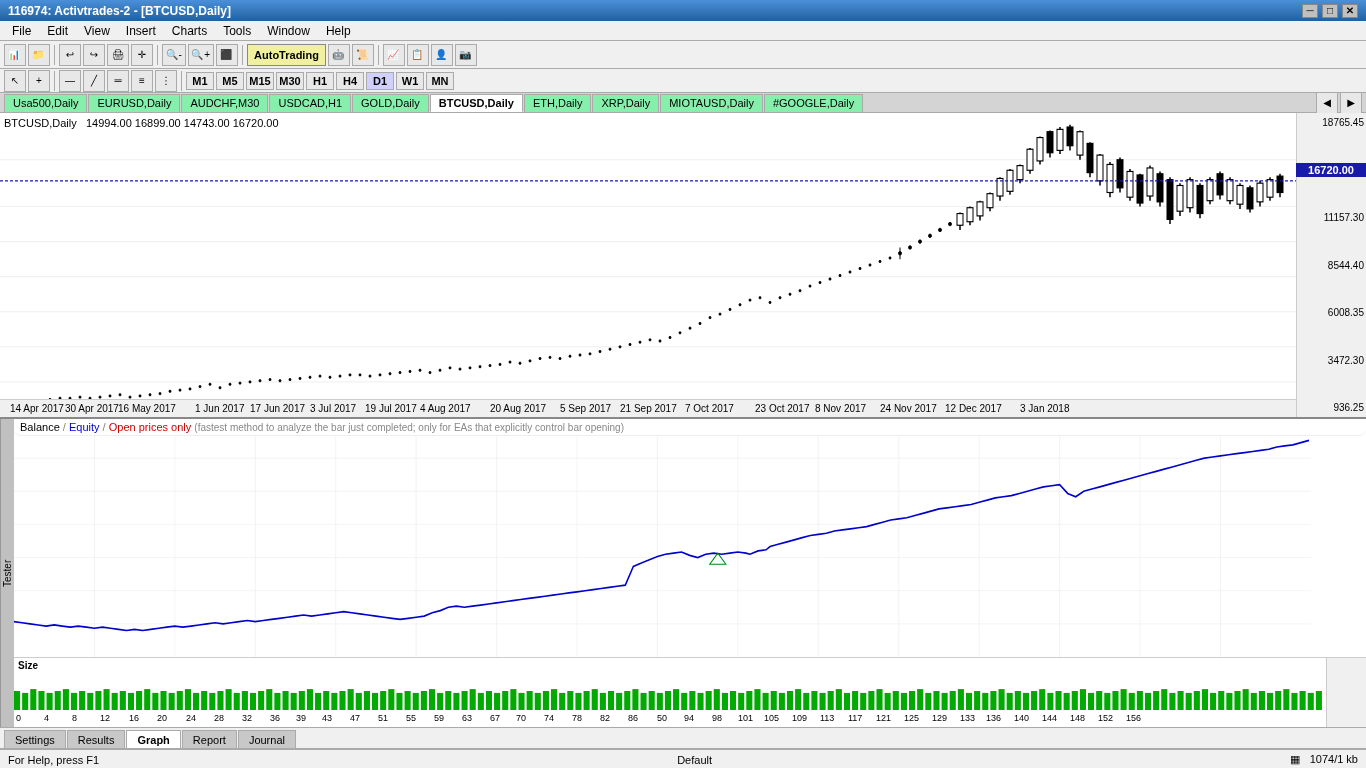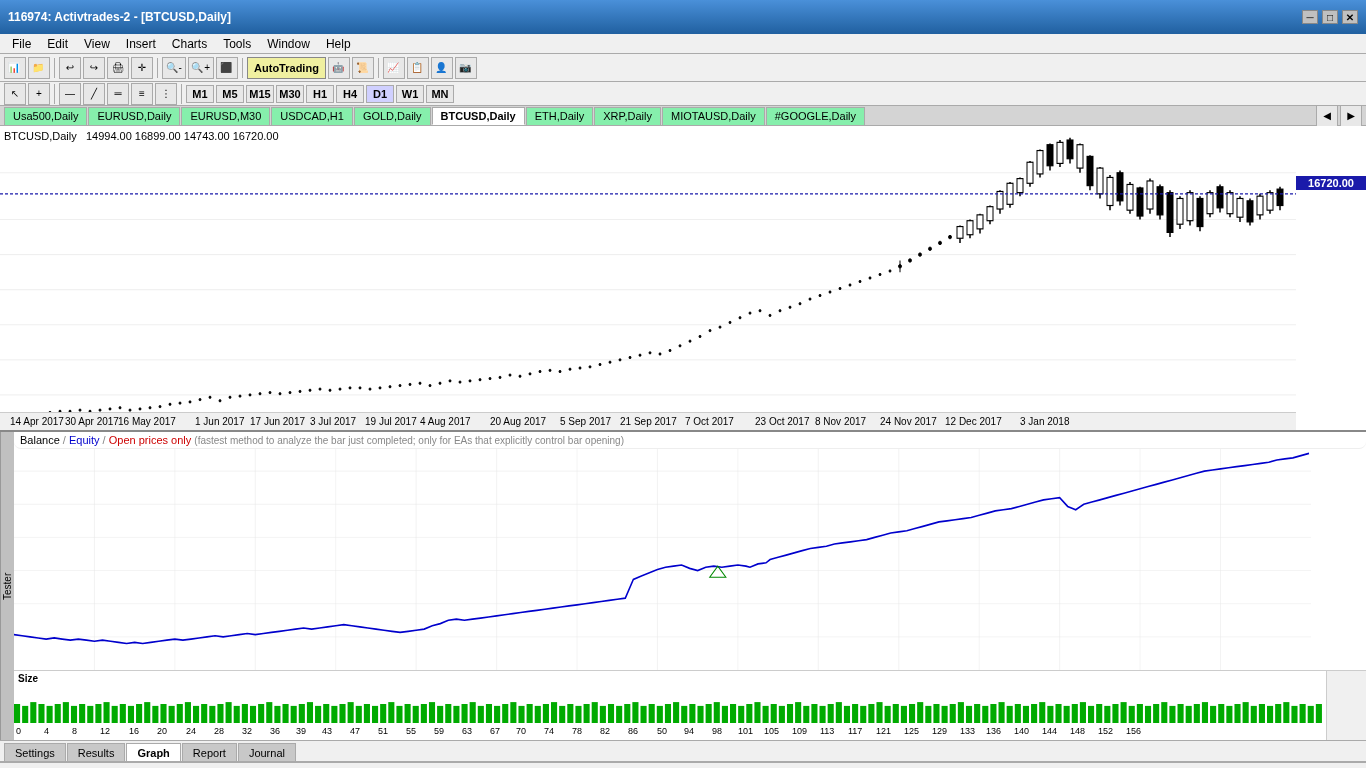--- a/index.html
+++ b/index.html
@@ -2,21 +2,21 @@
 <html><head>
   <meta charset="utf-8">
   <style>
     * { margin: 0; padding: 0; box-sizing: border-box; }
     body { font-family: 'Arial', sans-serif; font-size: 11px; background: #c0c0c0; width: 1366px; height: 768px; overflow: hidden; }
     
     
     #title-bar {
       background: linear-gradient(to bottom, #4a90d9, #2060a0);
       color: white;
-      height: 34px;
+      height: 21px;
       display: flex;
       align-items: center;
       justify-content: space-between;
       padding: 0 8px;
       font-size: 12px;
       font-weight: bold;
     }
     #title-bar-controls { display: flex; gap: 4px; }
     #title-bar-controls span {
       width: 16px; height: 14px;
@@ -402,21 +402,21 @@
   <div class="tf-btn" style="background:#d0d0ff; font-weight:bold;">D1</div>
   <div class="tf-btn">W1</div>
   <div class="tf-btn">MN</div>
 </div>
 
 <div style="display:flex; height:calc(768px - 22px - 20px - 28px - 24px - 20px - 20px); flex-direction:column;">
 
   <div id="chart-tabs">
     <div class="chart-tab">Usa500,Daily</div>
     <div class="chart-tab">EURUSD,Daily</div>
-    <div class="chart-tab">EURUSD,M30</div>
+    <div class="chart-tab">AUDCHF,M30</div>
     <div class="chart-tab">USDCAD,H1</div>
     <div class="chart-tab">GOLD,Daily</div>
     <div class="chart-tab active">BTCUSD,Daily</div>
     <div class="chart-tab">ETH,Daily</div>
     <div class="chart-tab">XRP,Daily</div>
     <div class="chart-tab">MIOTAUSD,Daily</div>
     <div class="chart-tab">#GOOGLE,Daily</div>
     <div class="chart-tab-nav">
       <div class="toolbar-btn">◀</div>
       <div class="toolbar-btn">▶</div>
@@ -610,20 +610,29 @@
           <rect x="1257" y="60" width="6" height="16" fill="white" stroke="#000" stroke-width="1"></rect>
           <line x1="1270" y1="55" x2="1270" y2="75" stroke="#000" stroke-width="1.5"></line>
           <rect x="1267" y="57" width="6" height="15" fill="white" stroke="#000" stroke-width="1"></rect>
           <line x1="1280" y1="52" x2="1280" y2="72" stroke="#000" stroke-width="1.5"></line>
           <rect x="1277" y="54" width="6" height="14" fill="#000" stroke="#000" stroke-width="1"></rect>
         </g>
 
         <line x1="0" y1="58" x2="1296" y2="58" stroke="#1a1aaa" stroke-width="1" stroke-dasharray="3,2"></line>
       </svg>
 
+      <div id="price-scale">
+        <span>18765.45</span>
+        <span>13693.35</span>
+        <span>11157.30</span>
+        <span>8544.40</span>
+        <span>6008.35</span>
+        <span>3472.30</span>
+        <span>936.25</span>
+      </div>
 
       <div id="current-price-label" style="top:50px;">
         <span>16720.00</span>
       </div>
 
       <div id="time-axis" style="position:absolute; bottom:0; left:0; width:calc(100% - 70px); height:18px; background:#f0f0f0; border-top:1px solid #ccc; overflow:hidden; font-size:10px; display:flex; align-items:center;">
         <span style="position:absolute; left:10px;">14 Apr 2017</span>
         <span style="position:absolute; left:65px;">30 Apr 2017</span>
         <span style="position:absolute; left:118px;">16 May 2017</span>
         <span style="position:absolute; left:195px;">1 Jun 2017</span>

